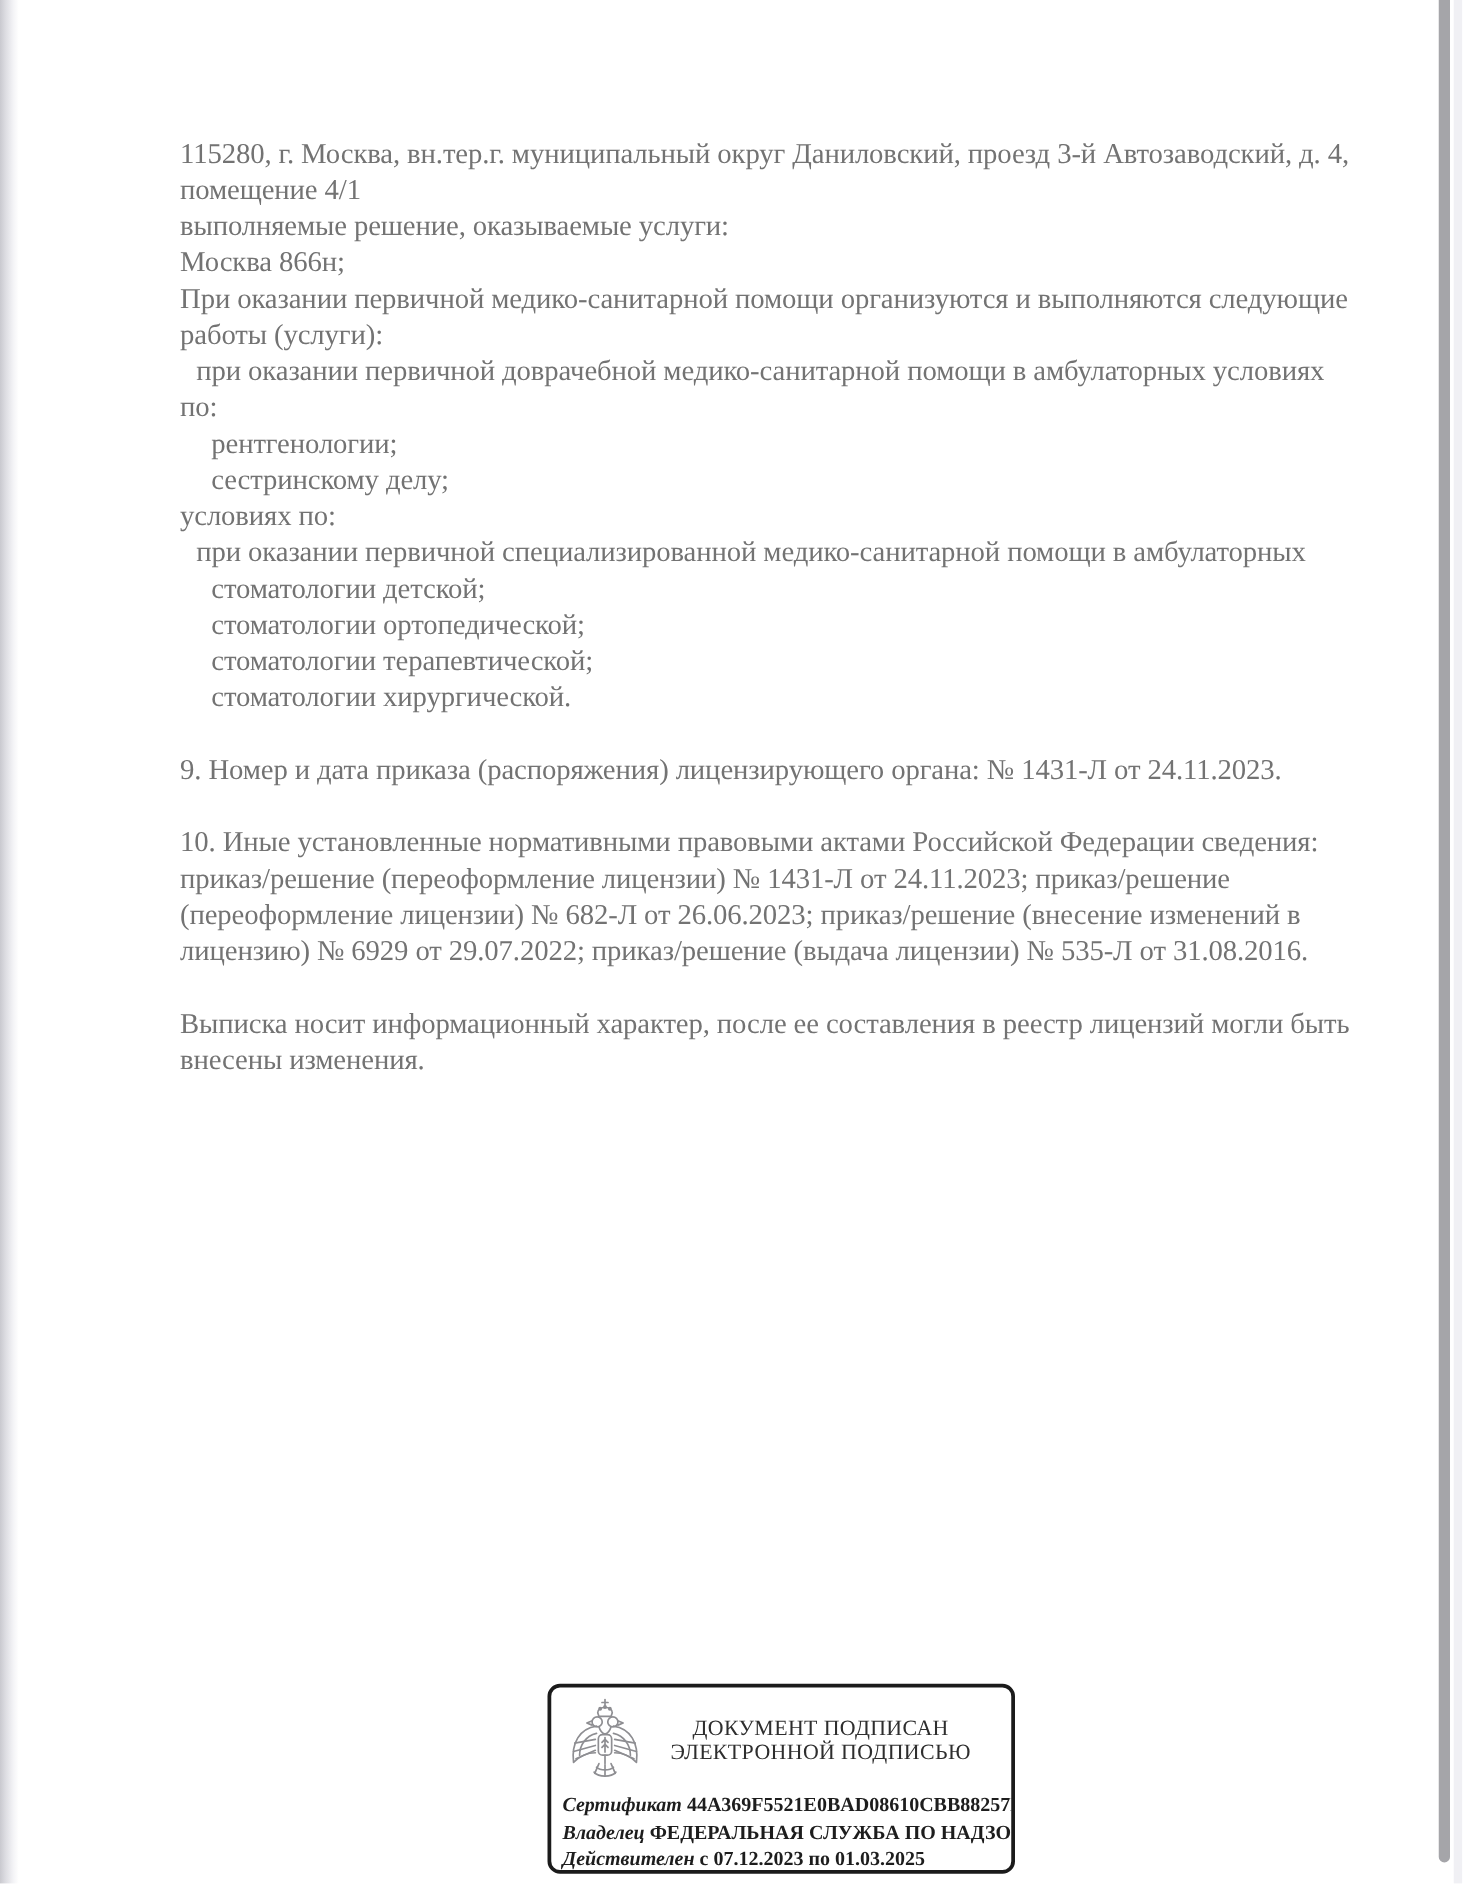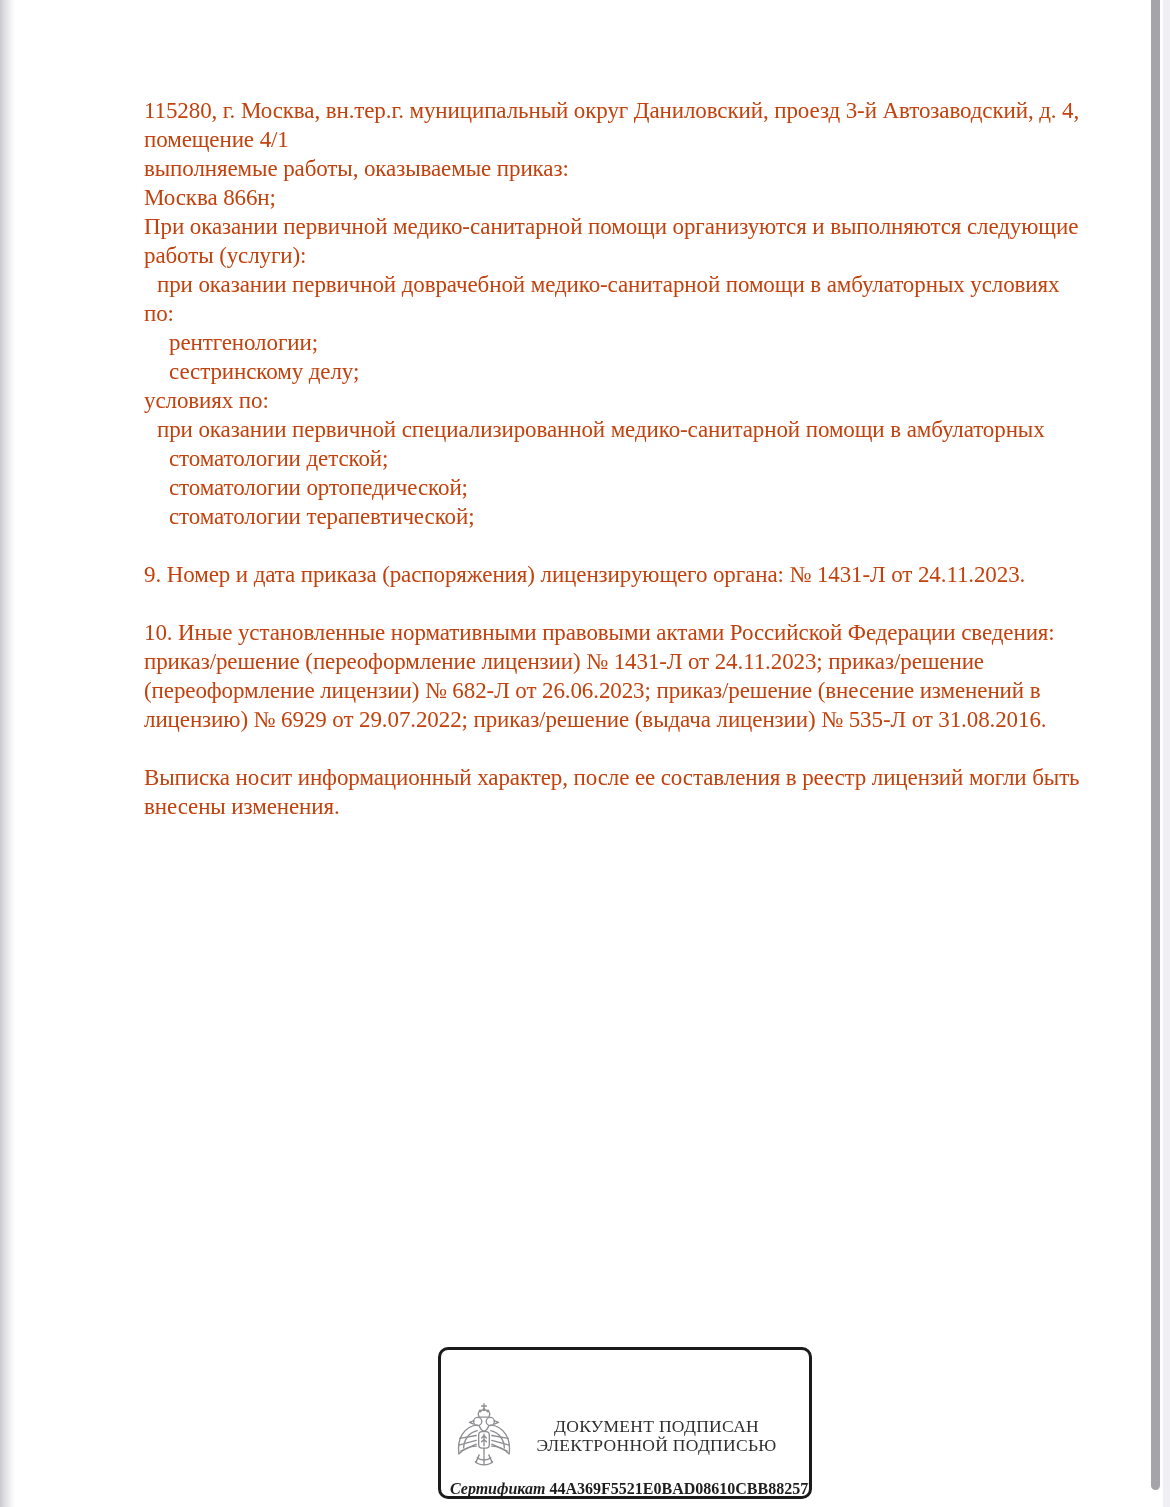--- a/index.html
+++ b/index.html
@@ -10,34 +10,34 @@
   
   .page-edge{
     position:absolute;left:0;top:0;bottom:0;width:15px;
     background:linear-gradient(to right,#c9c9cf 0%,#dddde2 30%,#f3f3f6 70%,#ffffff 100%);
   }
   
   .scroll-track{position:absolute;top:0;right:0;width:7px;height:100%;background:#f0f0f4;}
   .scroll-thumb{position:absolute;right:10px;top:-8px;width:9px;height:1498px;border-radius:5px;background:#a5a5a9;}
   
   .doc-text{
-    position:absolute;left:144px;top:96px;width:980px;
-    font-size:23px;line-height:29px;letter-spacing:-0.1px;color:#c2410c;
+    position:absolute;left:144px;top:108px;width:980px;
+    font-size:23px;line-height:29px;letter-spacing:-0.1px;color:#737373;
     white-space:nowrap;
   }
   .doc-text .line{height:29px;}
   .doc-text .line.i1{padding-left:13px;}
   .doc-text .line.i2{padding-left:25px;}
   
   .sig-box{
     position:absolute;left:438px;top:1347px;width:374px;height:152px;
     box-sizing:border-box;border:3px solid #1b1b1b;border-radius:10px;
     background:#ffffff;overflow:hidden;
   }
-  .sig-top{display:flex;align-items:center;height:78px;padding:3px 6px 0 13px;margin-top:44px;}
+  .sig-top{display:flex;align-items:center;height:78px;padding:3px 6px 0 13px;}
   .emblem{flex:0 0 auto;width:60px;height:71px;}
   .emblem svg{display:block;width:100%;height:100%;}
   .sig-title{
     flex:1;text-align:center;font-size:17.5px;line-height:19.5px;
     color:#2e2e2e;letter-spacing:0.3px;padding-right:4px;
   }
   .sig-lines{
     padding:3px 0 0 9px;font-size:16px;line-height:21.5px;
     color:#1d1d1d;font-weight:600;white-space:nowrap;
   }
@@ -45,33 +45,34 @@
   .owner-value{font-weight:700;}
 </style>
 </head>
 <body>
 
 <div class="screen">
 
   <div class="doc-text">
       <div class="line i0">115280, г. Москва, вн.тер.г. муниципальный округ Даниловский, проезд 3-й Автозаводский, д. 4,</div>
       <div class="line i0">помещение 4/1</div>
-      <div class="line i0">выполняемые работы, оказываемые приказ:</div>
+      <div class="line i0">выполняемые решение, оказываемые услуги:</div>
       <div class="line i0">Москва 866н;</div>
       <div class="line i0">При оказании первичной медико-санитарной помощи организуются и выполняются следующие</div>
       <div class="line i0">работы (услуги):</div>
       <div class="line i1">при оказании первичной доврачебной медико-санитарной помощи в амбулаторных условиях</div>
       <div class="line i0">по:</div>
       <div class="line i2">рентгенологии;</div>
       <div class="line i2">сестринскому делу;</div>
       <div class="line i0">условиях по:</div>
       <div class="line i1">при оказании первичной специализированной медико-санитарной помощи в амбулаторных</div>
       <div class="line i2">стоматологии детской;</div>
       <div class="line i2">стоматологии ортопедической;</div>
       <div class="line i2">стоматологии терапевтической;</div>
+      <div class="line i2">стоматологии хирургической.</div>
       <div class="line i0">&nbsp;</div>
       <div class="line i0">9. Номер и дата приказа (распоряжения) лицензирующего органа: № 1431-Л от 24.11.2023.</div>
       <div class="line i0">&nbsp;</div>
       <div class="line i0">10. Иные установленные нормативными правовыми актами Российской Федерации сведения:</div>
       <div class="line i0">приказ/решение (переоформление лицензии) № 1431-Л от 24.11.2023; приказ/решение</div>
       <div class="line i0">(переоформление лицензии) № 682-Л от 26.06.2023; приказ/решение (внесение изменений в</div>
       <div class="line i0">лицензию) № 6929 от 29.07.2022; приказ/решение (выдача лицензии) № 535-Л от 31.08.2016.</div>
       <div class="line i0">&nbsp;</div>
       <div class="line i0">Выписка носит информационный характер, после ее составления в реестр лицензий могли быть</div>
       <div class="line i0">внесены изменения.</div>

